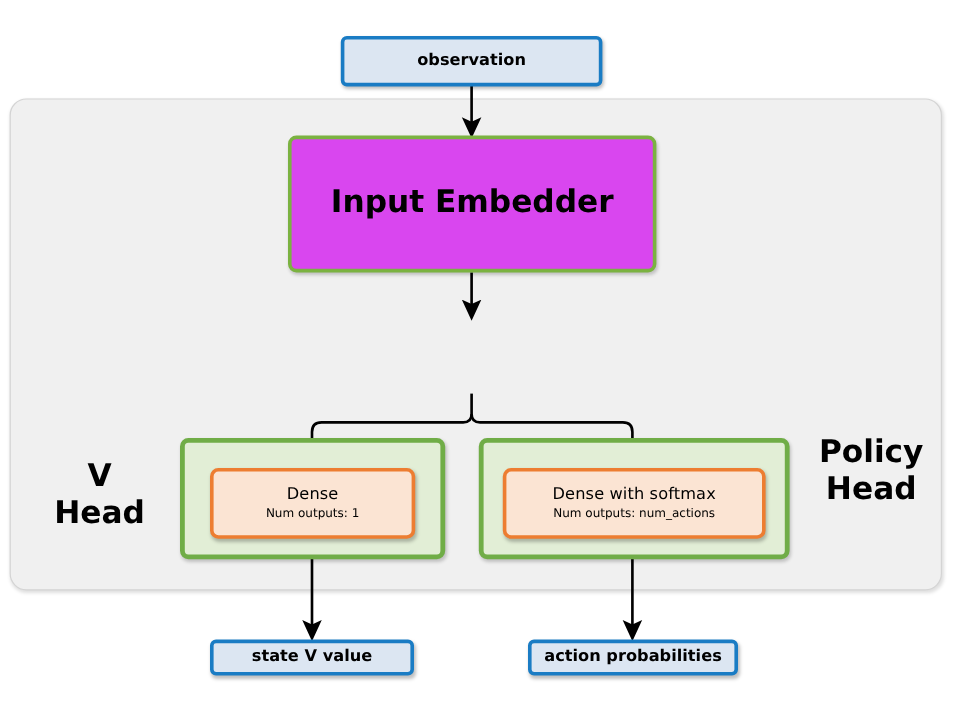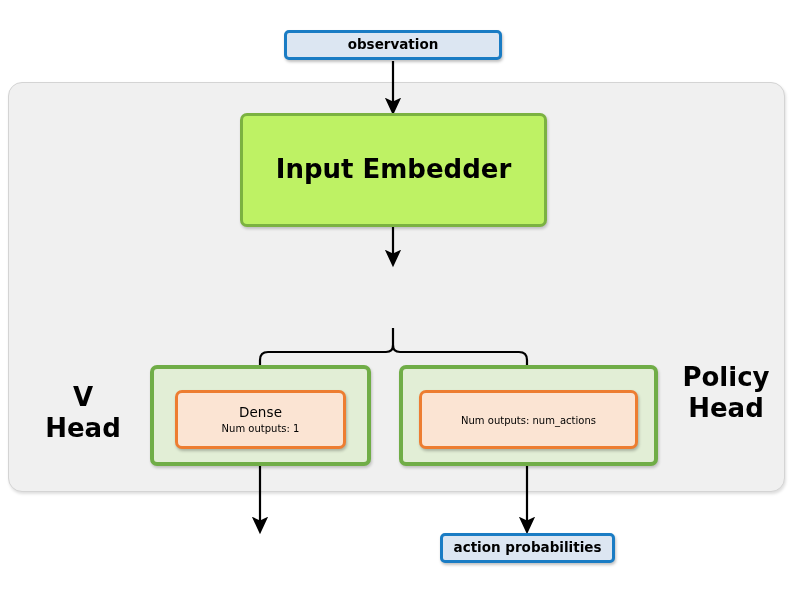--- a/index.html
+++ b/index.html
@@ -54,21 +54,21 @@
   .node.blue {
     background: #dce6f2;
     border: 3px solid #1a7cc4;
     border-radius: 5px;
     font-weight: bold;
     font-size: 13.5px;
     box-shadow: 1px 2px 3px rgba(0,0,0,0.25);
   }
 
   .node.green-big {
-    background: #bef264;
+    background: #d946ef;
     border: 3px solid #7bb241;
     border-radius: 7px;
     font-weight: bold;
     box-shadow: 1px 2px 3px rgba(0,0,0,0.20);
   }
 
   .node.green-group {
     background: #e2eed6;
     border: 4px solid #70ad47;
     border-radius: 7px;
@@ -87,21 +87,21 @@
     font-size: 13.5px;
     letter-spacing: 0.1px;
   }
   .orange .line2 {
     font-weight: normal;
     font-size: 10px;
     margin-top: 2px;
   }
 
   
-  #observation-node { left: 284px; top: 30px;  width: 218px; height: 30px; }
+  #observation-node { left: 284px; top: 30px;  width: 218px; height: 42px; }
   #input-embedder-node { left: 240px; top: 113px; width: 307px; height: 114px; font-size: 26px; }
   #middleware-node { left: 240px; top: 266px; width: 304px; height: 62px;  font-size: 26px; }
 
   #v-head-group      { left: 150px; top: 365px; width: 221px; height: 101px; }
   #policy-head-group { left: 399px; top: 365px; width: 259px; height: 101px; }
 
   #v-dense-node      { left: 175px; top: 390px; width: 171px; height: 59px; }
   #policy-dense-node { left: 419px; top: 390px; width: 219px; height: 59px; }
 
   #state-v-value-node      { left: 175px; top: 533px; width: 170px; height: 30px; }
@@ -173,26 +173,30 @@
   </div>
 
   <div class="head-caption" id="v-head-caption">
     <div>V</div>
     <div>Head</div>
   </div>
 
   <div class="node green-group" id="policy-head-group"></div>
 
   <div class="node orange" id="policy-dense-node">
+    <span class="line1">Dense with softmax</span>
     <span class="line2">Num outputs: num_actions</span>
   </div>
 
   <div class="head-caption" id="policy-head-caption">
     <div>Policy</div>
     <div>Head</div>
   </div>
 
+  <div class="node blue" id="state-v-value-node">
+    <span>state V value</span>
+  </div>
 
   <div class="node blue" id="action-probabilities-node">
     <span>action probabilities</span>
   </div>
 
 </div>
 
 </body></html>

